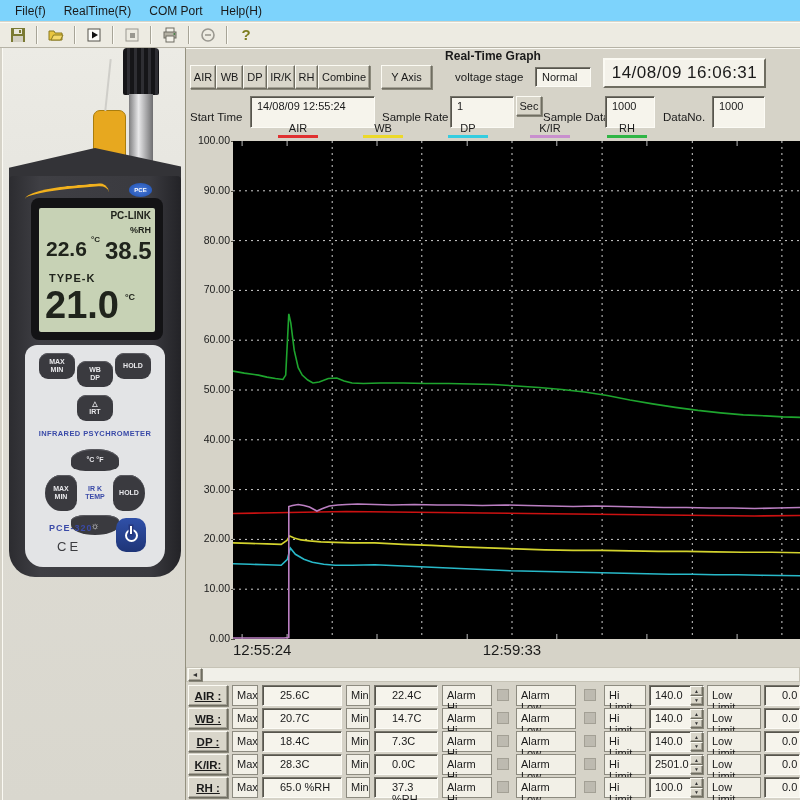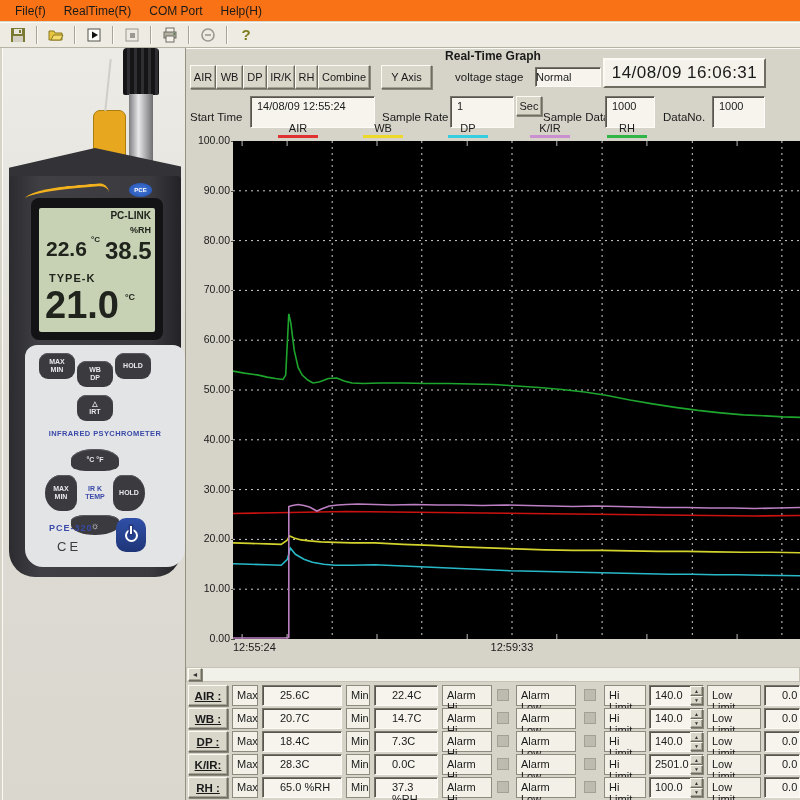--- a/index.html
+++ b/index.html
@@ -1,21 +1,21 @@
 <!DOCTYPE html>
 <html><head>
 <meta charset="utf-8">
 <style>
   * { box-sizing: border-box; margin: 0; padding: 0; }
   html,body { width:800px; height:800px; overflow:hidden; }
   body { font-family:"Liberation Sans", sans-serif; font-size:11px; color:#1a1a1a; background:#d6d3c8; }
   .window { position:relative; width:800px; height:800px; background:#d6d3c8; }
 
   
-  .menubar { position:absolute; left:0; top:0; right:0; height:22px; background:#f97316; display:flex; align-items:center; padding-left:6px; border-bottom:1px solid #d8d5c9; font-size:12px; }
+  .menubar { position:absolute; left:0; top:0; right:0; height:22px; background:#7dd3fc; display:flex; align-items:center; padding-left:6px; border-bottom:1px solid #d8d5c9; font-size:12px; }
   .menu-item { padding:3px 9px; cursor:default; }
   .toolbar { position:absolute; left:0; top:22px; right:0; height:26px; background:#edebe2; display:flex; align-items:center; padding-left:4px; border-bottom:1px solid #b6b3a6; box-shadow:0 1px 0 #fbfaf4 inset; }
   .tbtn { width:28px; height:22px; display:flex; align-items:center; justify-content:center; background:transparent; border:1px solid transparent; }
   .tsep { width:2px; height:18px; border-left:1px solid #a7a497; border-right:1px solid #fbfaf4; margin:0 4px; }
   .qmark { font-weight:bold; font-size:15px; color:#7c7c1e; }
 
   
   .photo-panel { position:absolute; left:2px; top:48px; width:184px; height:752px;
     background:linear-gradient(#ecebe5 0%, #e6e5df 22%, #dedcd4 45%, #d9d7ce 100%);
     border-left:1px solid #fbfaf4; border-right:1px solid #94917f; overflow:hidden; }
@@ -32,53 +32,53 @@
   .lcd-bezel { position:absolute; left:28px; top:150px; width:132px; height:142px; background:#131315; border-radius:8px; }
   .lcd { position:absolute; left:36px; top:160px; width:116px; height:124px; background:#c7d2b5; border-radius:2px; color:#20241c; }
   .lcd .pclink { position:absolute; right:4px; top:2px; font-size:10px; font-weight:bold; }
   .lcd .rhunit { position:absolute; right:4px; top:17px; font-size:9px; font-weight:bold; }
   .lcd .t1 { position:absolute; left:7px; top:29px; font-size:21px; font-weight:bold; }
   .lcd .t1u { position:absolute; left:52px; top:27px; font-size:8px; font-weight:bold; }
   .lcd .rhval { position:absolute; left:66px; top:29px; font-size:24px; font-weight:bold; }
   .lcd .typek { position:absolute; left:10px; top:64px; font-size:11px; font-weight:bold; letter-spacing:1px; }
   .lcd .big { position:absolute; left:6px; top:76px; font-size:38px; font-weight:bold; }
   .lcd .bigu { position:absolute; left:86px; top:84px; font-size:9px; font-weight:bold; }
-  .dev-face { position:absolute; left:22px; top:297px; width:160px; height:222px; background:#e3e4e6; border-radius:12px 12px 18px 18px; }
+  .dev-face { position:absolute; left:22px; top:297px; width:140px; height:222px; background:#e3e4e6; border-radius:12px 12px 18px 18px; }
   .key { position:absolute; background:#3a3a3f; color:#e9e9ec; border-radius:9px; font-size:7px; font-weight:bold; display:flex; align-items:center; justify-content:center; text-align:center; white-space:pre-line; line-height:1.1; box-shadow:inset 0 1px 0 #5a5a60; }
   .key.lite { background:#e3e4e6; color:#3a4aa8; box-shadow:none; }
   .dev-caption { position:absolute; left:0; right:0; top:84px; text-align:center; color:#3a4aa8; font-size:7.5px; font-weight:bold; letter-spacing:.4px; }
   .dev-model { position:absolute; left:24px; top:178px; color:#3a4aa8; font-size:9px; font-weight:bold; letter-spacing:1px; }
   .dev-ce { position:absolute; left:32px; top:194px; color:#3c3c40; font-size:13px; letter-spacing:3px; }
   .pwr-btn { position:absolute; left:91px; top:173px; width:30px; height:34px; background:linear-gradient(#3050a8,#1f3578); border-radius:10px; display:flex; align-items:center; justify-content:center; }
   .pwr-icon { position:relative; width:13px; height:13px; border:2px solid #fff; border-radius:50%; }
   .pwr-icon::after { content:""; position:absolute; left:3.5px; top:-5px; width:2px; height:8px; background:#fff; box-shadow:0 0 0 1.5px #24367e; }
 
   
   .main-panel { position:absolute; left:186px; top:48px; width:614px; height:752px; background:#d6d3c8; border-top:1px solid #fbfaf4; }
   .graph-title { position:absolute; left:0; right:0; top:0; text-align:center; font-weight:bold; font-size:12px; }
   .btn { background:#d9d6ca; border-top:1px solid #fbfaf3; border-left:1px solid #fbfaf3; border-right:1px solid #6f6d61; border-bottom:1px solid #6f6d61; box-shadow:inset -1px -1px 0 #a5a296, 1px 1px 0 #8a887b; font-family:"Liberation Sans",sans-serif; font-size:11px; color:#1a1a1a; }
   .ch-group { position:absolute; left:4px; top:16px; display:flex; height:24px; }
   .ch { height:24px; }
   .yaxis { position:absolute; left:195px; top:16px; width:51px; height:24px; }
   .volt-label { position:absolute; left:269px; top:22px; font-size:11.5px; }
-  .volt-box { position:absolute; left:349px; top:18px; width:66px; height:20px; padding:3px 0; }
+  .volt-box { position:absolute; left:349px; top:18px; width:56px; height:20px; padding:3px 6px; }
   .sunken { background:#f6f4ec; border-top:1px solid #75736a; border-left:1px solid #75736a; border-right:1px solid #fcfbf5; border-bottom:1px solid #fcfbf5; box-shadow:inset 1px 1px 0 #56544c; }
   .datetime { position:absolute; left:417px; top:9px; width:163px; height:30px; background:#f4f2ea; border:2px solid; border-color:#fbfaf3 #6f6d61 #6f6d61 #fbfaf3; font-size:17px; display:flex; align-items:center; justify-content:center; letter-spacing:.5px; }
   .row2-label { position:absolute; top:50px; font-size:11.5px;margin-top:12px; }
   .row2-box { position:absolute; top:47px; height:32px; padding:3px 6px; font-size:11px; }
   .sec-btn { position:absolute; left:330px; top:47px; width:26px; height:20px; }
 
   .legend-item { position:absolute; top:73px; width:60px; text-align:center; font-size:11px; }
   .legend-bar { height:3px; margin:1px 10px 0 10px; }
 
   .ylabels { position:absolute; left:0; top:85px; width:44px; }
   .ylab { position:absolute; right:0; width:44px; text-align:right; font-size:10.5px; }
   .ylab::after { content:""; position:absolute; right:-5px; top:7px; width:4px; height:1px; background:#4c4a40; }
   .plot { position:absolute; left:47px; top:92px; width:567px; height:498px; background:#000; display:block; }
-  .xlabels { position:absolute; left:47px; top:592px; width:567px; height:15px; overflow:hidden; font-size:11px; }
+  .xlabels { position:absolute; left:47px; top:592px; width:567px; height:15px; overflow:hidden; font-size:15px; }
   .xlab { position:absolute; top:0; white-space:nowrap; }
 
   .scrollbar { position:absolute; left:0; right:0; top:618px; height:15px; background:#f1f0e9; border:1px solid #c6c3b6; }
   .sb-btn { position:absolute; left:1px; top:0px; width:14px; height:13px; font-size:7px; display:flex; align-items:center; justify-content:center; color:#333; }
 
   .stats { position:absolute; left:0; top:636px; right:0; height:116px; }
   .stat-row { position:absolute; left:0; right:0; height:23px; }
   .srow-el { position:absolute; top:0; height:21px; font-size:11px; }
   .name-btn { font-weight:bold; text-decoration:underline; font-size:11.5px; display:flex; align-items:center; justify-content:center; }
   .flat-label { background:#f2f0e7; border:1px solid #8d8b80; padding:3px 3px 0 4px; }

